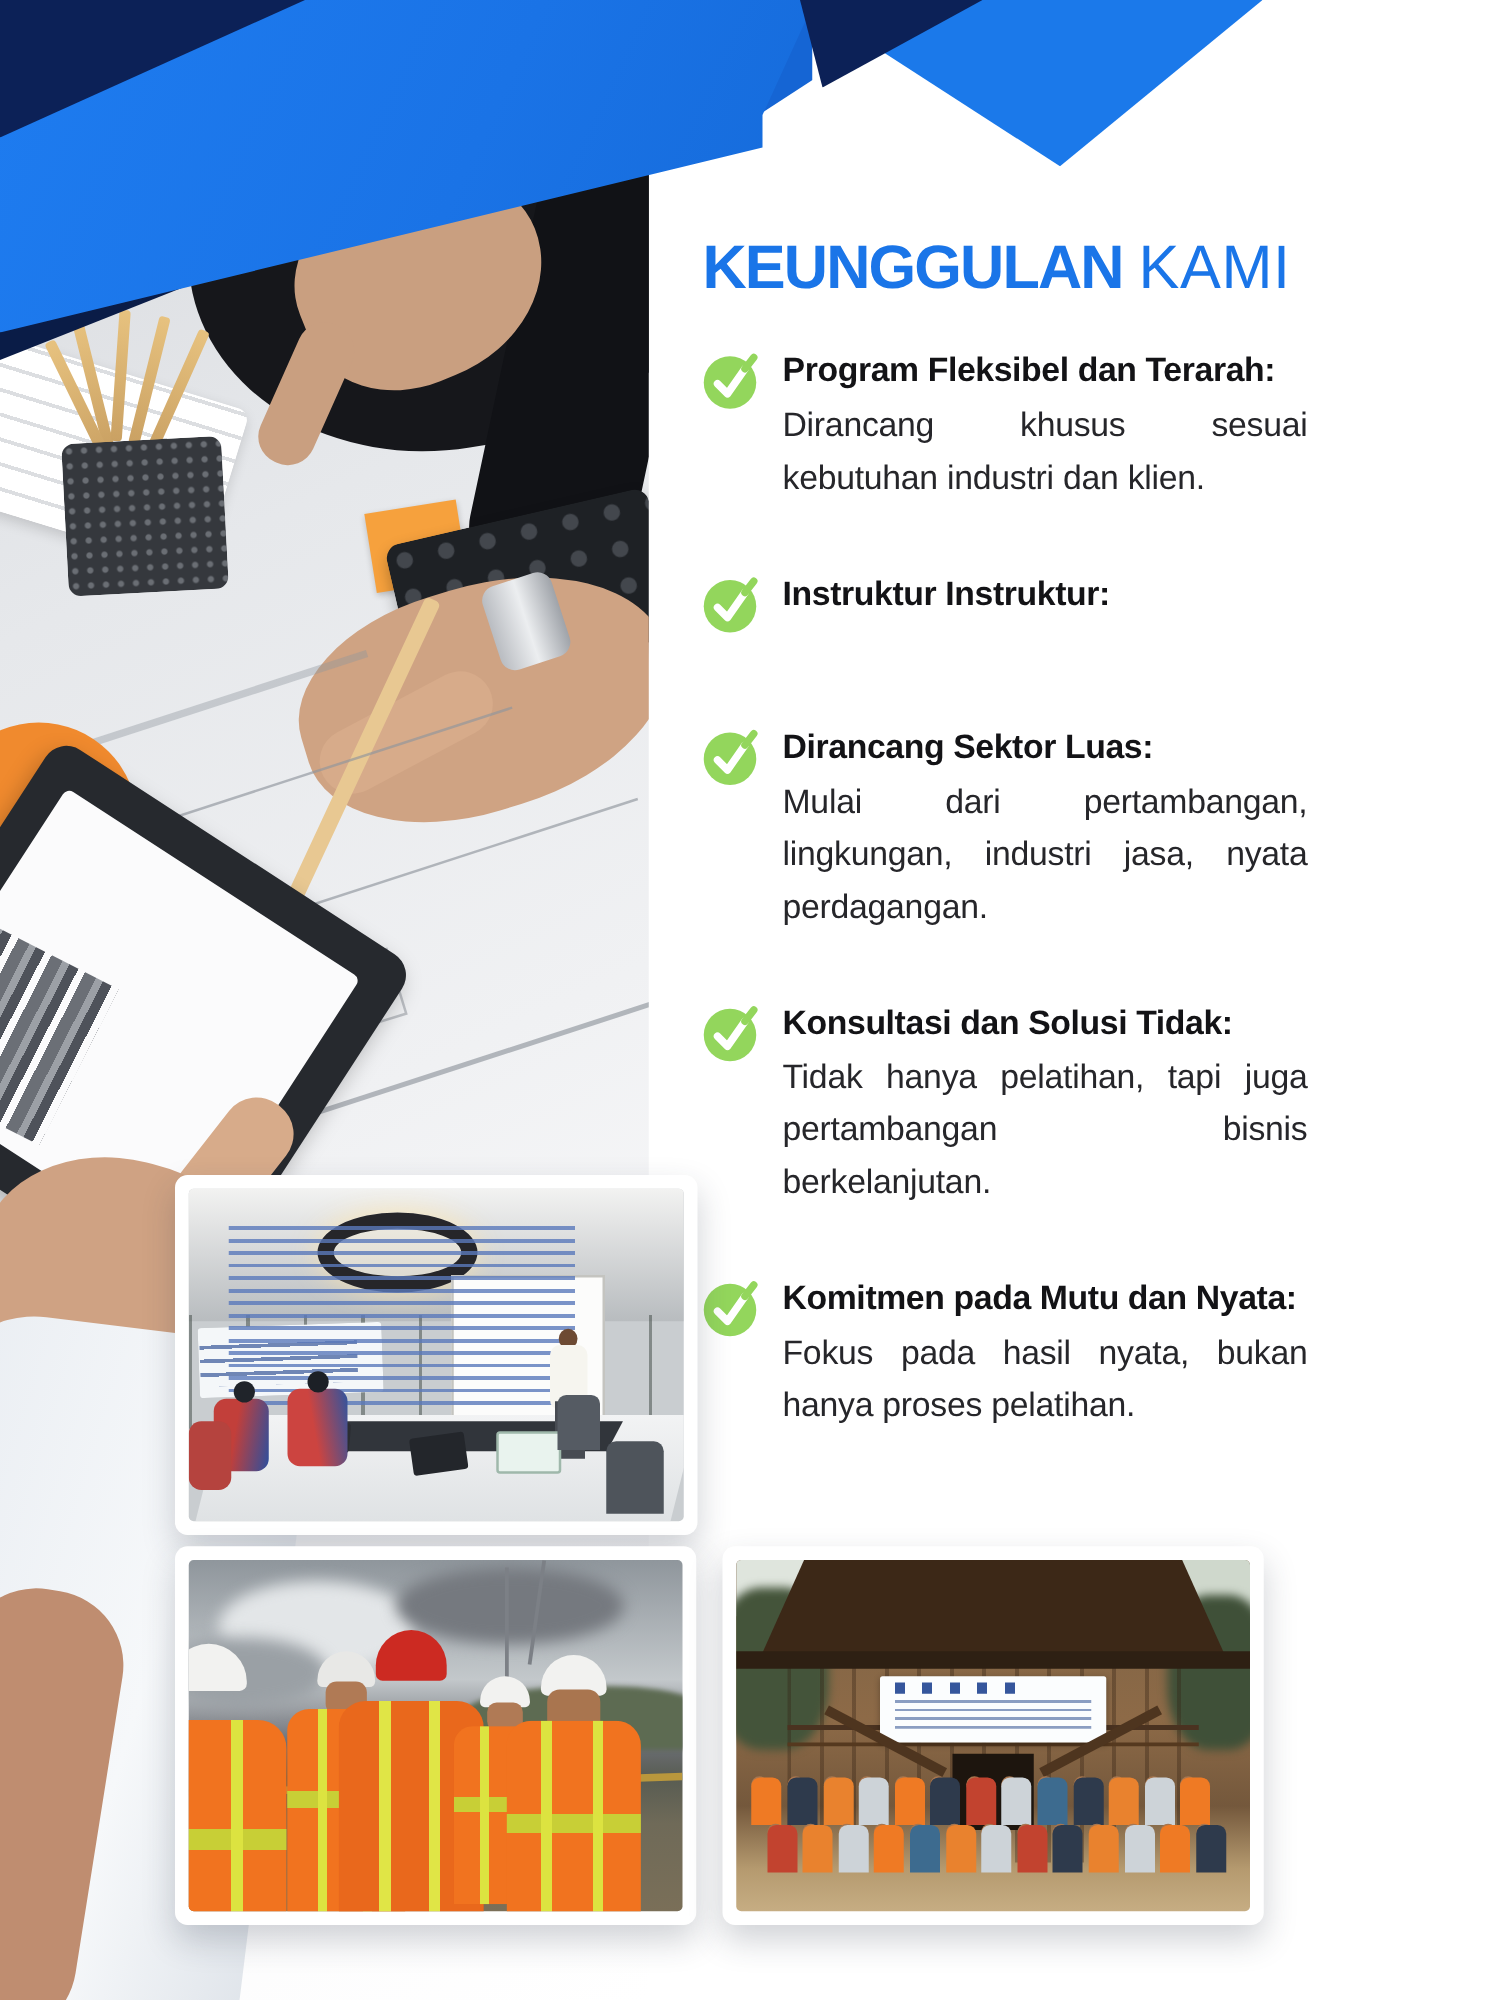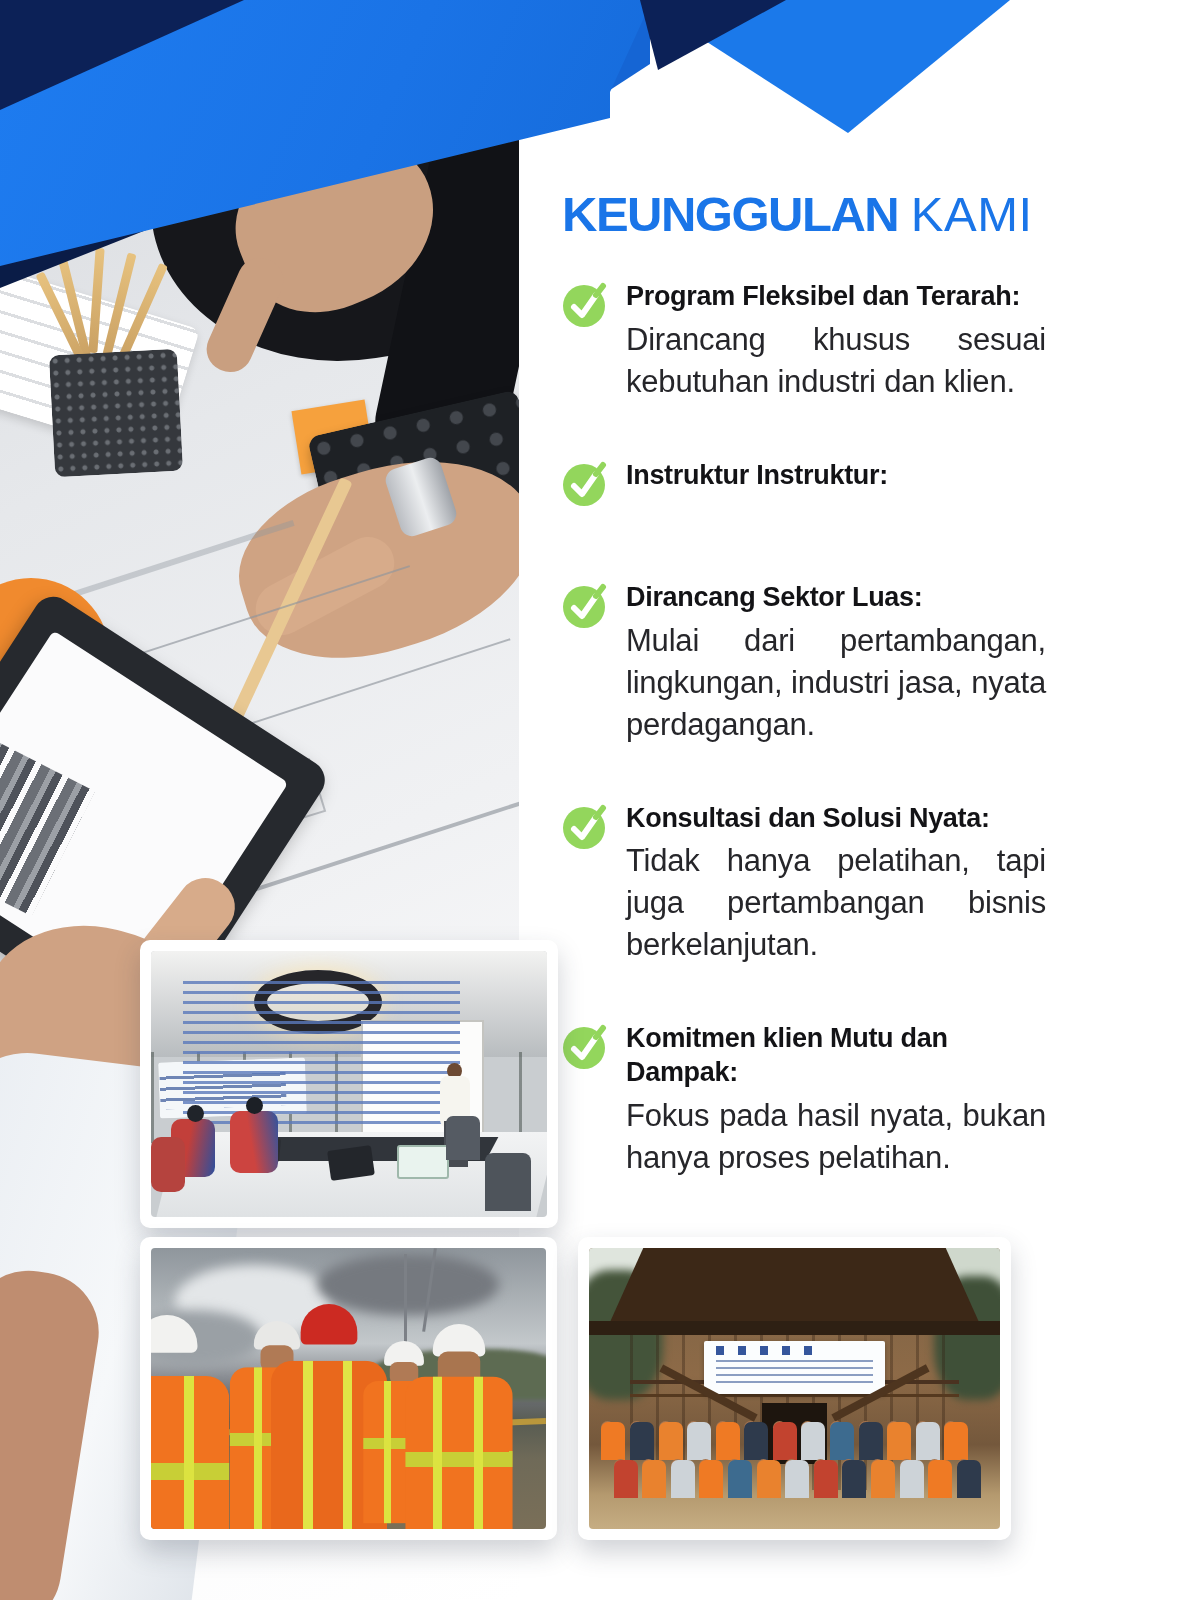--- a/index.html
+++ b/index.html
@@ -62,21 +62,21 @@
 
   
   .content { position:absolute; left:562px; top:186px; width:484px; }
   .page-title { font-size:49px; letter-spacing:-1px; color:#1a75e8; margin-bottom:38px; white-space:nowrap; }
   .page-title .t1 { font-weight:800; letter-spacing:-1.5px; }
   .page-title .t2 { font-weight:400; letter-spacing:0.5px; }
   .adv-item { display:flex; align-items:flex-start; gap:14px; }
   .adv-icon { flex:0 0 50px; width:50px; height:52px; margin-top:-2px; }
   .adv-text { flex:1; }
   .adv-heading { font-size:27px; font-weight:700; color:#131316; letter-spacing:-0.3px; line-height:1.25; }
-  .adv-body { font-size:31px; color:#26262a; line-height:42px; text-align:justify; margin-top:5px; letter-spacing:-0.2px; }
+  .adv-body { font-size:27px; color:#26262a; line-height:42px; text-align:justify; margin-top:5px; letter-spacing:-0.2px; }
   .mb-a { margin-bottom:56px; } .mb-b { margin-bottom:72px; } .mb-c { margin-bottom:56px; }
 
   
   .photo-frame { position:absolute; background:#ffffff; border-radius:10px; padding:11px; box-shadow:0 12px 26px rgba(40,50,70,.22); }
   .scene { position:relative; width:100%; height:100%; border-radius:4px; overflow:hidden; }
   .scene div { position:absolute; }
 
   .frame-meeting { left:140px; top:940px; width:418px; height:288px; }
   .sc-meet { background:#c9cdd0; }
   .meet-ceiling { left:0; top:0; width:100%; height:40%; background:linear-gradient(#f2f2f1,#b8bcbf); }
@@ -255,35 +255,35 @@
 
     <div class="adv-item mb-c">
       <span class="adv-icon">
         <svg class="check-svg" width="50" height="52" viewBox="0 0 50 52">
           <circle cx="22" cy="28" r="21" fill="#93d65c"></circle>
           <path d="M12 29 L20 37 L34 17" fill="none" stroke="#ffffff" stroke-width="6" stroke-linecap="round" stroke-linejoin="round"></path>
           <path d="M34 17 L41 8" fill="none" stroke="#93d65c" stroke-width="6" stroke-linecap="round"></path>
         </svg>
       </span>
       <div class="adv-text">
-        <div class="adv-heading">Konsultasi dan Solusi Nyata:</div>
+        <div class="adv-heading">Konsultasi dan Solusi Tidak:</div>
         <div class="adv-body">Tidak hanya pelatihan, tapi juga pertambangan bisnis berkelanjutan.</div>
       </div>
     </div>
 
     <div class="adv-item">
       <span class="adv-icon">
         <svg class="check-svg" width="50" height="52" viewBox="0 0 50 52">
           <circle cx="22" cy="28" r="21" fill="#93d65c"></circle>
           <path d="M12 29 L20 37 L34 17" fill="none" stroke="#ffffff" stroke-width="6" stroke-linecap="round" stroke-linejoin="round"></path>
           <path d="M34 17 L41 8" fill="none" stroke="#93d65c" stroke-width="6" stroke-linecap="round"></path>
         </svg>
       </span>
       <div class="adv-text">
-        <div class="adv-heading">Komitmen klien Mutu dan Dampak:</div>
+        <div class="adv-heading">Komitmen pada Mutu dan Nyata:</div>
         <div class="adv-body">Fokus pada hasil nyata, bukan hanya proses pelatihan.</div>
       </div>
     </div>
   </div>
 
   <div class="photo-frame frame-meeting">
     <div class="scene sc-meet">
       <div class="meet-ceiling"></div>
       <div class="meet-ring"></div>
       <div class="meet-wall"></div>

